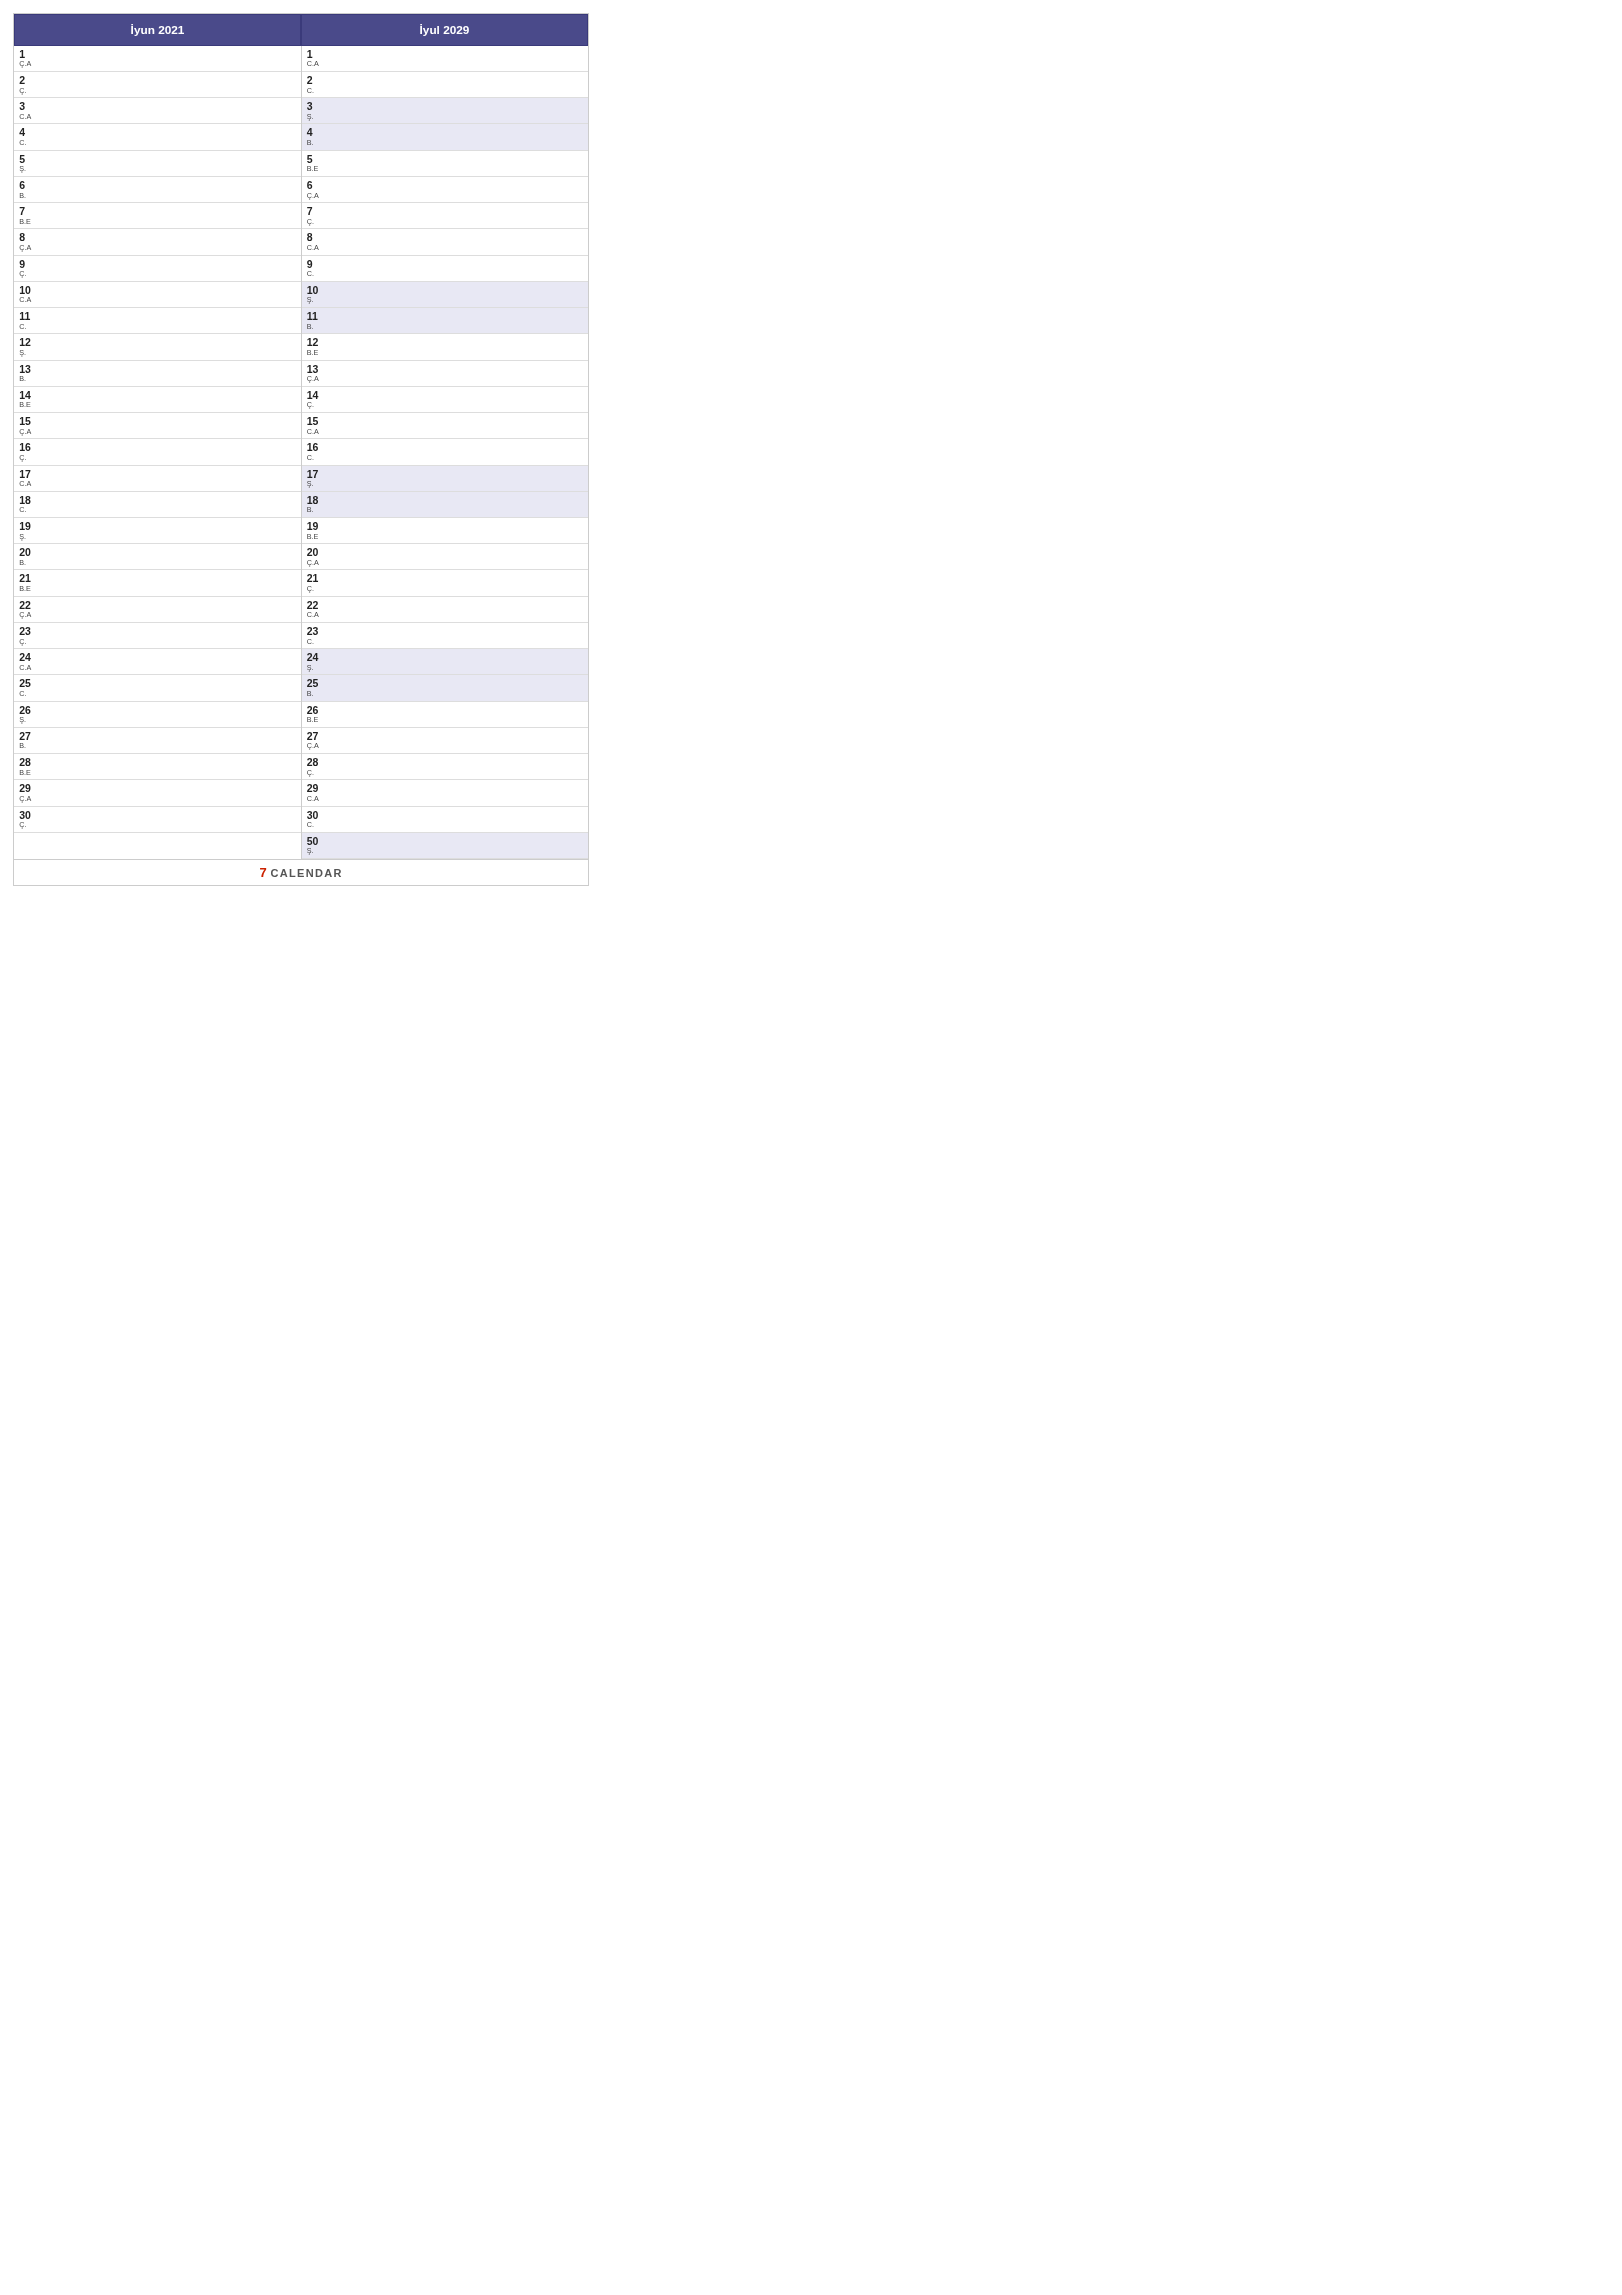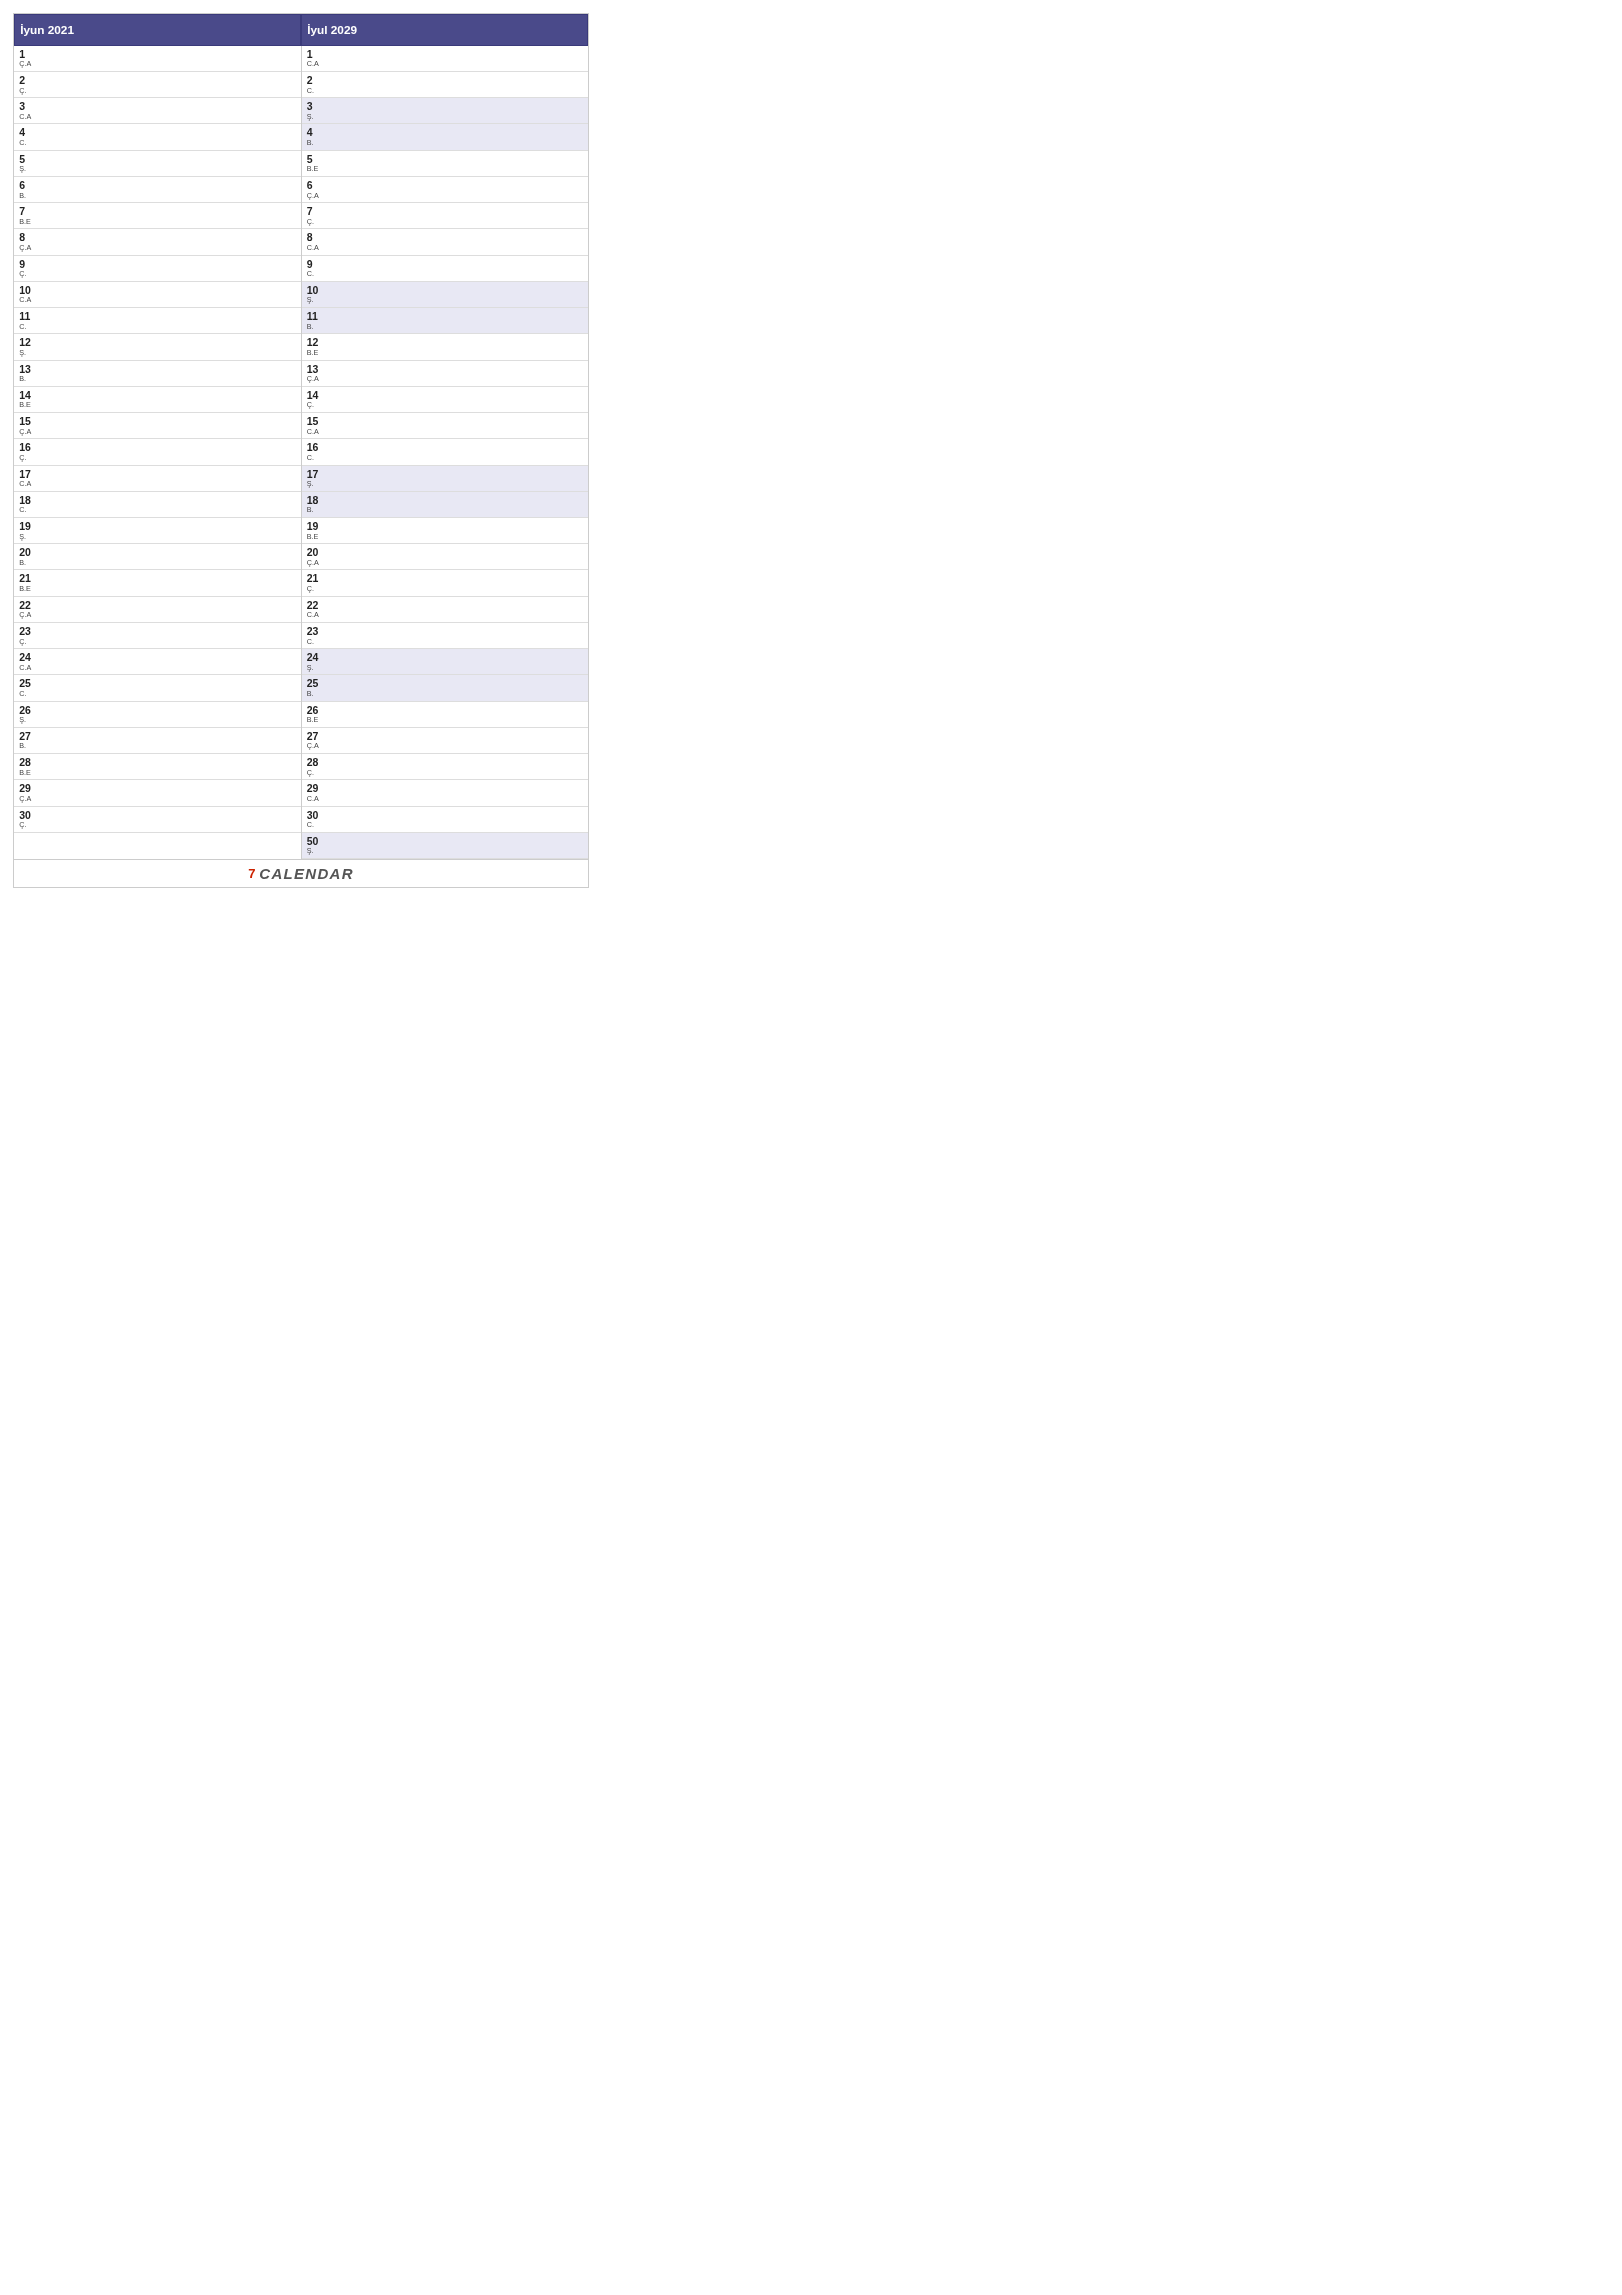--- a/index.html
+++ b/index.html
@@ -15,20 +15,21 @@
       width: 100%;
     }
     .header-row {
       display: flex;
       width: 100%;
     }
     .header-cell {
       flex: 1;
       background: #4a4a8a;
       color: #fff;
+      text-align: center;
       padding: 7.9px 5.2px;
       font-size: 11.8px;
       font-weight: bold;
       border: 0.7px solid #3a3a7a;
     }
     .days-container {
       display: flex;
       width: 100%;
     }
     .month-column {
@@ -72,25 +73,24 @@
       display: flex;
       align-items: center;
       gap: 3.9px;
     }
     .footer-logo .logo-icon {
       color: #cc2200;
       font-size: 13px;
       font-weight: bold;
     }
     .footer-logo .logo-text {
-      font-size: 15px;
+      font-size: 11px;
       font-weight: bold;
       color: #555;
       letter-spacing: 1.3px;
-      font-style: italic;
     }
   </style>
 </head>
 <body>
 
 <div class="calendar-container">
   <div class="header-row">
     <div class="header-cell">
       <span>İyun 2021</span>
     </div>

